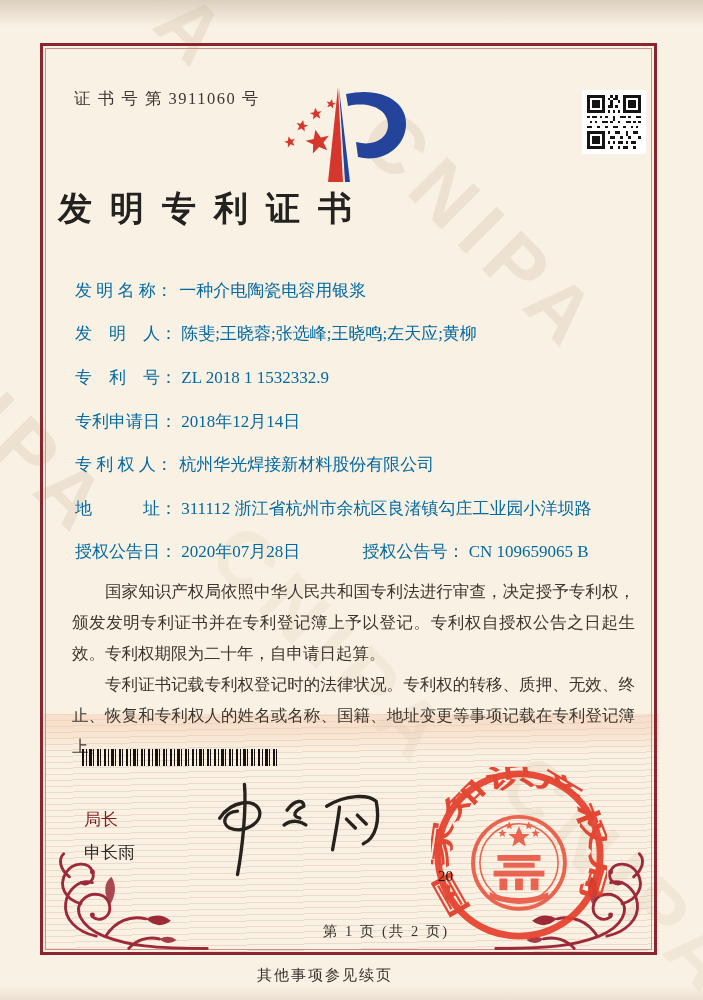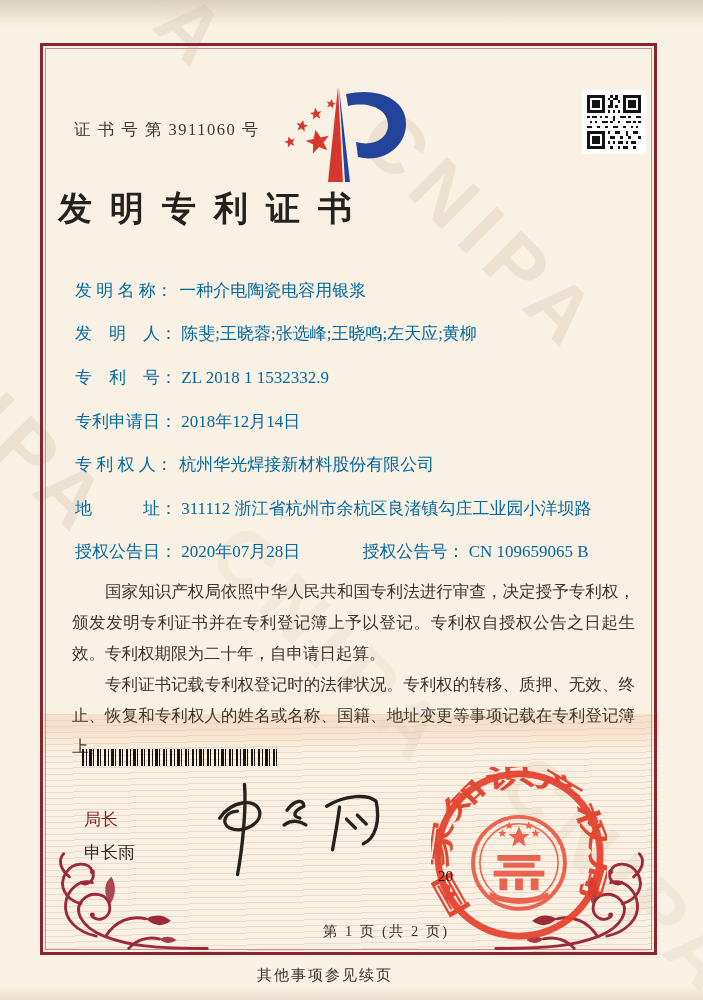--- a/index.html
+++ b/index.html
@@ -29,21 +29,21 @@
   .frame{position:absolute;left:40px;top:43px;width:617px;height:912px;
     border:3px solid #8a2530;box-sizing:border-box;z-index:2;}
   .frame-inner{position:absolute;left:2px;top:2px;right:2px;bottom:2px;
     border:1px solid #c98f8e;}
   .flourish{position:absolute;z-index:3;}
   .fl-left{left:34px;top:850px;width:178px;height:110px;}
   .fl-right{right:34px;top:850px;width:178px;height:110px;transform:scaleX(-1);}
 
   
   .cert-no{position:absolute;left:74px;top:88px;font-size:16.5px;color:#3c3833;
-    letter-spacing:1.5px;z-index:4;margin-top:31px;}
+    letter-spacing:1.5px;z-index:4;}
   .logo{position:absolute;left:276px;top:82px;width:152px;height:102px;z-index:4;}
   .qr{position:absolute;left:582px;top:90px;width:64px;height:64px;background:#fff;
     padding:5px;box-sizing:border-box;z-index:4;}
   .qr svg{width:100%;height:100%;display:block;}
   .title{position:absolute;left:40px;top:186px;width:617px;text-align:left;
     font-size:34px;font-weight:bold;color:#242220;letter-spacing:18px;
     text-indent:18px;z-index:4;}
 
   
   .row{position:absolute;left:75px;width:565px;font-size:17px;color:#0369a1;

